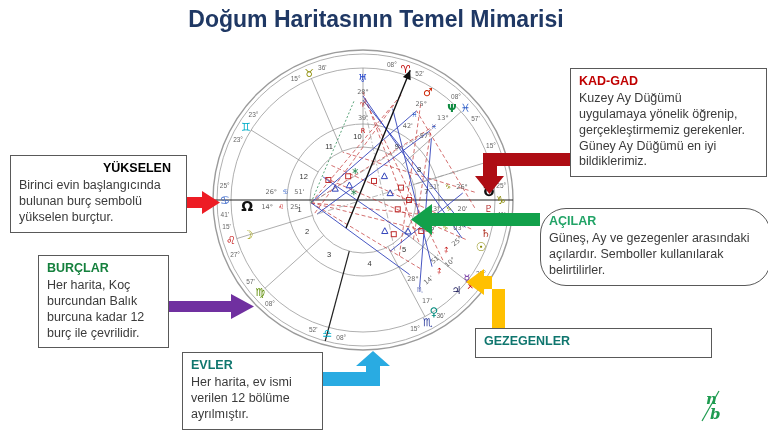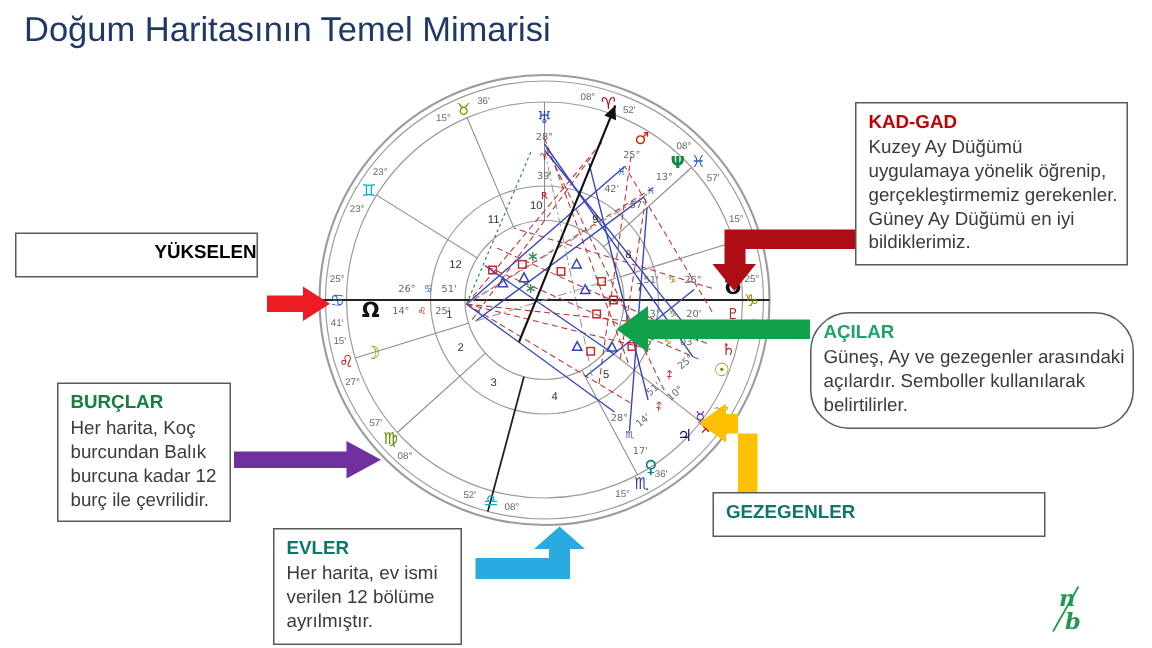--- a/index.html
+++ b/index.html
@@ -1,22 +1,22 @@
 <!DOCTYPE html>
 <html><head>
 <meta charset="utf-8">
 <style>
   html,body{margin:0;padding:0;background:#fff;}
   #stage{position:relative;width:768px;height:432px;background:#ffffff;overflow:hidden;
          font-family:"Liberation Sans",sans-serif;}
-  #page-title{position:absolute;left:16px;top:6px;width:740px;
-              font-size:23px;font-weight:normal;color:#1F3864;letter-spacing:0px;}
+  #page-title{position:absolute;left:6px;top:6px;width:740px;text-align:center;
+              font-size:23px;font-weight:bold;color:#1F3864;letter-spacing:0px;}
   svg#wheel{position:absolute;left:0;top:0;z-index:1;}
   .callout{position:absolute;z-index:2;background:#fff;border:1px solid #595959;
-           padding:5px 0 6px 8px;font-size:12.5px;line-height:1.27;color:#3b3b3b;}
+           padding:5px 15px 6px 8px;font-size:12.5px;line-height:1.27;color:#3b3b3b;}
   .callout .c-title{font-weight:bold;font-size:12.5px;margin-bottom:1px;}
   #box-yukselen{left:10px;top:155px;width:152px;}
   #box-burclar{left:38px;top:255px;width:106px;}
   #box-evler{left:182px;top:352px;width:116px;}
   #box-kadgad{left:570px;top:68px;width:172px;}
   #box-acilar{left:540px;top:208px;width:206px;border-radius:26px;}
   #box-gezegenler{left:475px;top:328px;width:212px;}
 </style>
 </head>
 <body>
@@ -212,20 +212,21 @@
       </g>
       <g>
         <text x="706" y="404" font-size="15" font-style="italic" font-weight="bold" font-family="DejaVu Serif" fill="#1E9B50">n</text>
         <text x="710" y="419" font-size="15" font-style="italic" font-weight="bold" font-family="DejaVu Serif" fill="#1E9B50">b</text>
         <line x1="719" y1="391" x2="702" y2="421" stroke="#1E9B50" stroke-width="1.2"></line>
       </g>
     </svg>
 
   <div class="callout" id="box-yukselen">
     <div class="c-title" style="color: #000000; text-align: right;">YÜKSELEN</div>
+    <div class="c-body">Birinci evin başlangıcında bulunan burç sembolü yükselen burçtur.</div>
   </div>
   <div class="callout" id="box-burclar">
     <div class="c-title" style="color: #15803d;">BURÇLAR</div>
     <div class="c-body">Her harita, Koç burcundan Balık burcuna kadar 12 burç ile çevrilidir.</div>
   </div>
   <div class="callout" id="box-evler">
     <div class="c-title" style="color: #0f766e;">EVLER</div>
     <div class="c-body">Her harita, ev ismi verilen 12 bölüme ayrılmıştır.</div>
   </div>
   <div class="callout" id="box-kadgad">

